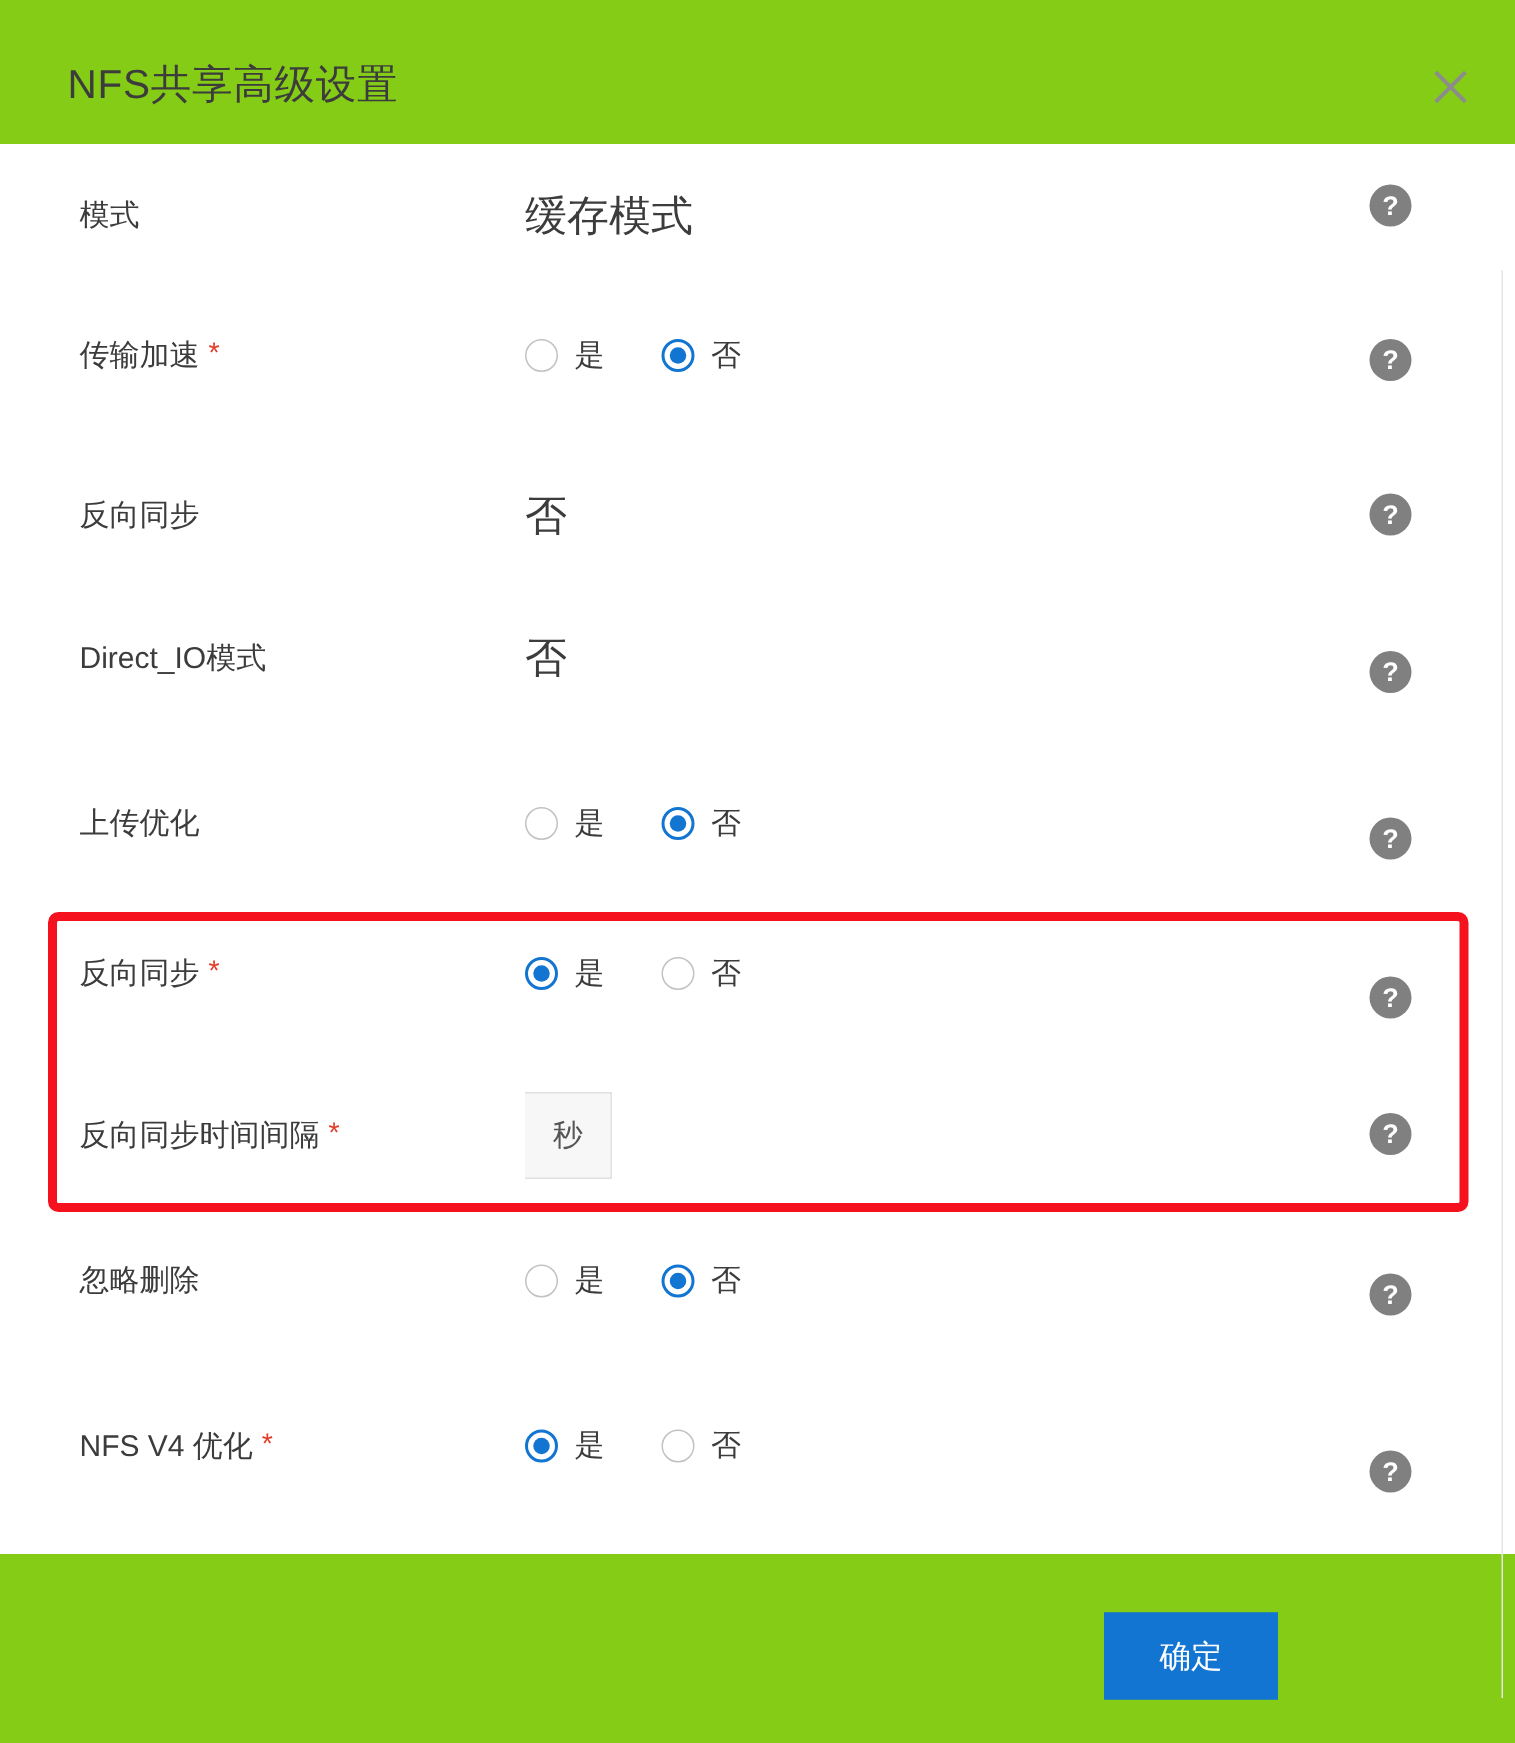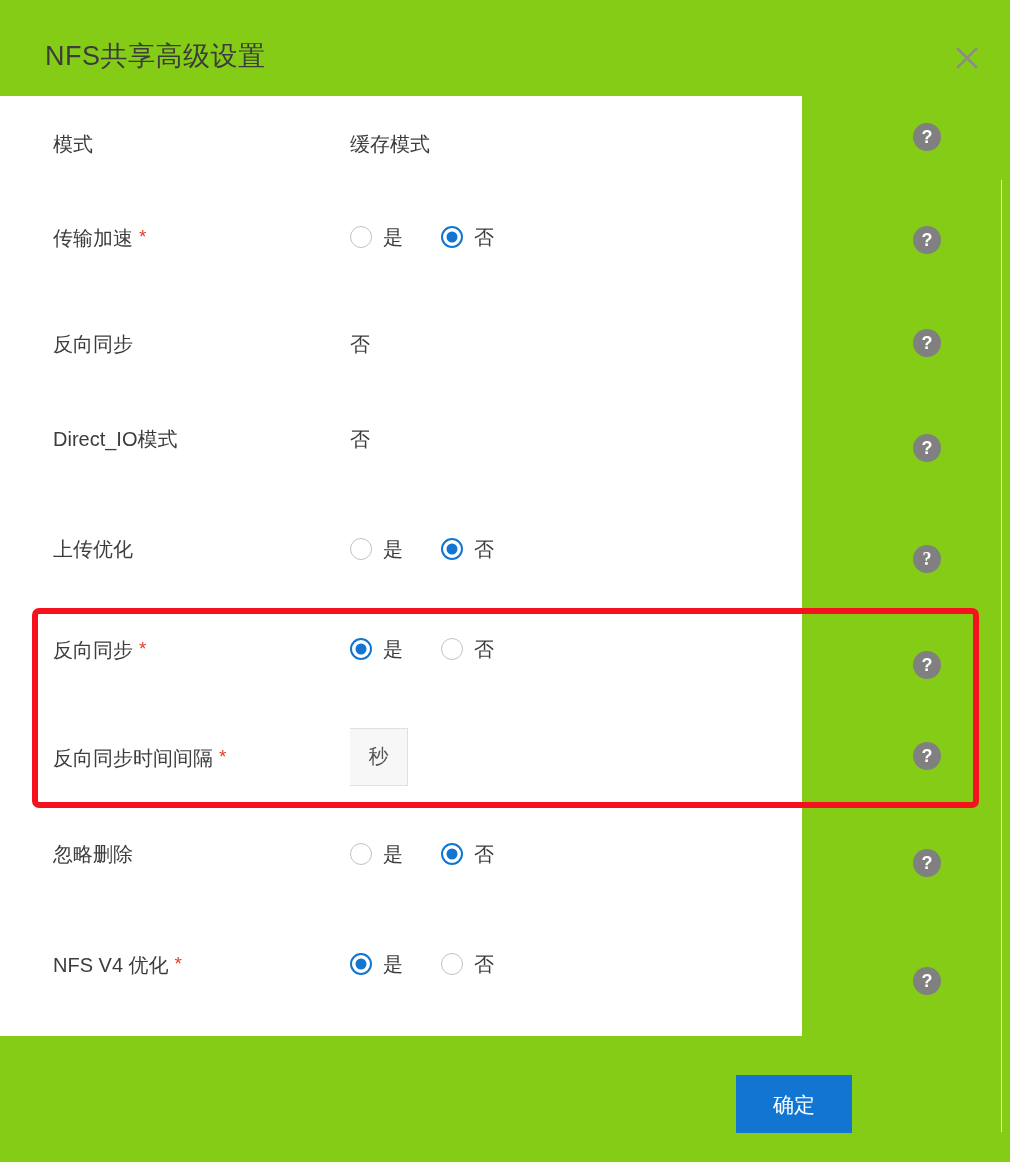--- a/index.html
+++ b/index.html
@@ -38,21 +38,21 @@
     width: 44px; height: 44px;
     display: flex; align-items: center; justify-content: center;
     cursor: pointer;
   }
   .close-btn svg { display: block; }
 
   
   .dlg-body {
     position: absolute;
     left: 0; top: 96px;
-    width: 802px; height: 940px;
+    width: 1010px; height: 940px;
     background: #ffffff;
   }
   .scroll-track {
     position: absolute;
     left: 1001px; top: 84px;
     width: 1px; height: 952px;
     background: #e6e6e6;
   }
   .scroll-thumb {
     position: absolute;
@@ -82,21 +82,21 @@
   .req-star {
     color: #e23d28;
     font-size: 19px;
     margin-left: 6px;
     vertical-align: 2px;
   }
   .row-value {
     position: absolute;
     left: 350px; top: 50%;
     transform: translateY(-50%);
-    font-size: 20px;
+    font-size: 28px;
     color: #3c3c3c;
     white-space: nowrap;
     line-height: 1;
   }
 
   
   .radio-group {
     position: absolute;
     left: 350px; top: 50%;
     transform: translateY(-50%);
@@ -316,21 +316,21 @@
     </div>
 
     <div class="row" style="top:295px;">
       <div class="row-label">
         <span>Direct_IO模式</span>
       </div>
       <div class="row-value">否</div>
       <div class="help-icon" style="top:43px;">?</div>
     </div>
 
-    <div class="row" style="top:405px;font-family:Liberation Serif, serif;">
+    <div class="row" style="top:405px;">
       <div class="row-label">
         <span>上传优化</span>
       </div>
       <div class="radio-group">
         <div class="radio-item">
           <span class="radio-dot"></span>
           <span class="radio-label">是</span>
         </div>
         <div class="radio-item">
           <span class="radio-dot checked"></span>

